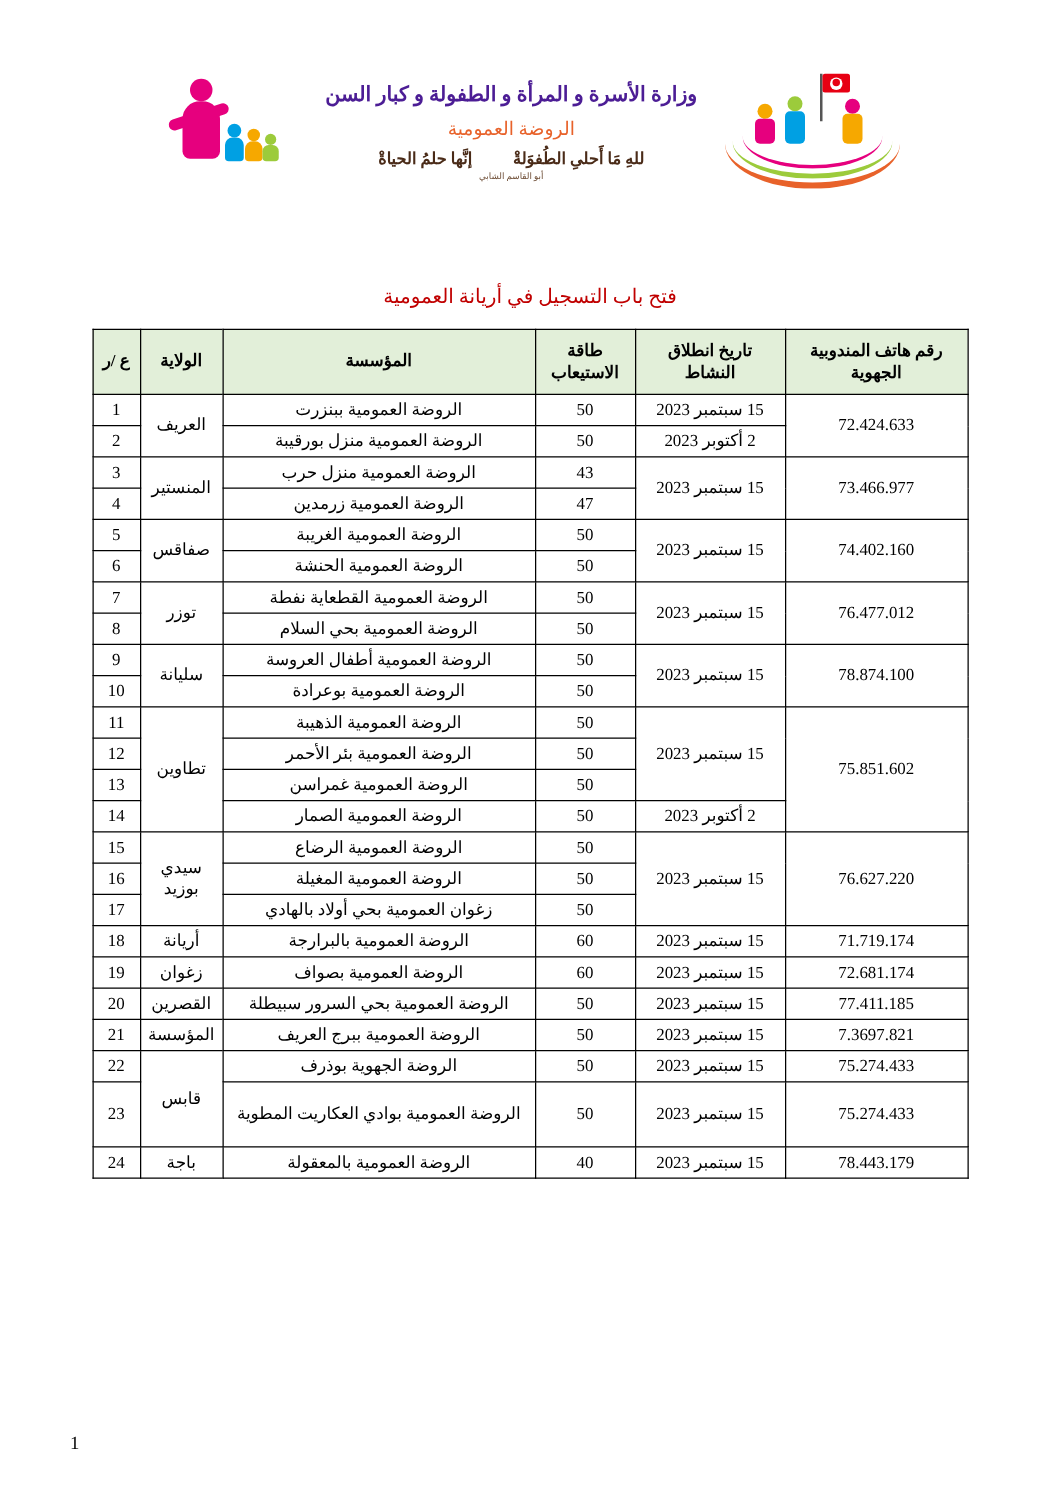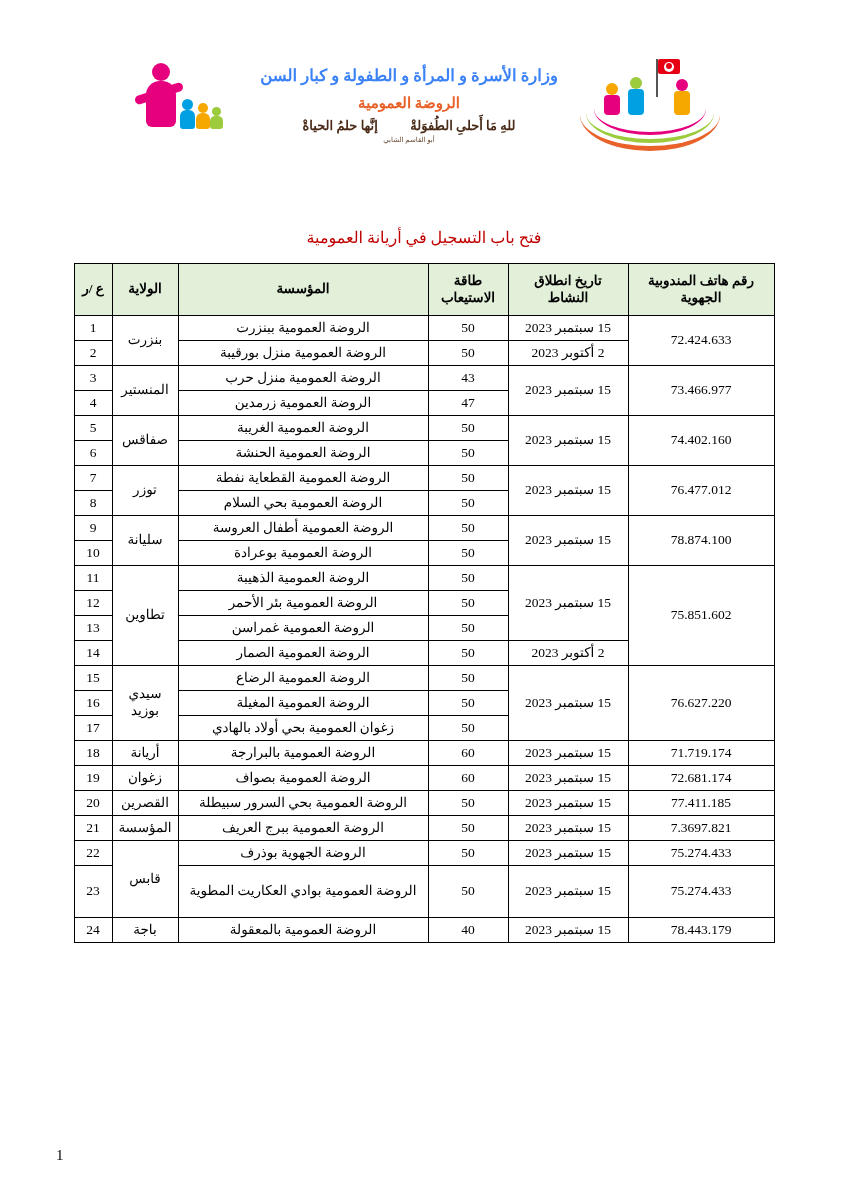--- a/index.html
+++ b/index.html
@@ -39,27 +39,27 @@
   }
   .ministry-text {
     text-align: center;
     flex: 0 0 auto;
     padding: 0 4px;
     min-width: 300px;
   }
   .ministry-title {
     font-size: 16.5px;
     font-weight: bold;
-    color: #3b82f6;
+    color: #4c1d95;
     letter-spacing: 0;
     white-space: nowrap;
   }
   .ministry-sub {
     font-size: 15px;
-    font-weight: bold;
+    font-weight: normal;
     color: #E8622A;
     margin-top: 8px;
   }
   .ministry-slogan {
     margin-top: 6px;
     font-size: 13px;
     font-weight: bold;
     color: #4a2b18;
     font-family: "Liberation Serif", serif;
   }
@@ -240,21 +240,21 @@
         <th>الولاية</th>
         <th>ع /ر</th>
       </tr>
     </thead>
     <tbody id="table-body">
         <tr>
           <td class="phone" rowspan="2">72.424.633</td>
           <td class="date">15 سبتمبر 2023</td>
           <td class="cap">50</td>
           <td class="inst">الروضة العمومية ببنزرت</td>
-          <td class="gov" rowspan="2">بنزرت</td>
+          <td class="gov" rowspan="2">العريف</td>
           <td class="num">1</td>
         </tr>
         <tr>
           <td class="date">2 أكتوبر 2023</td>
           <td class="cap">50</td>
           <td class="inst">الروضة العمومية منزل بورقيبة</td>
           <td class="num">2</td>
         </tr>
         <tr>
           <td class="phone" rowspan="2">73.466.977</td>

